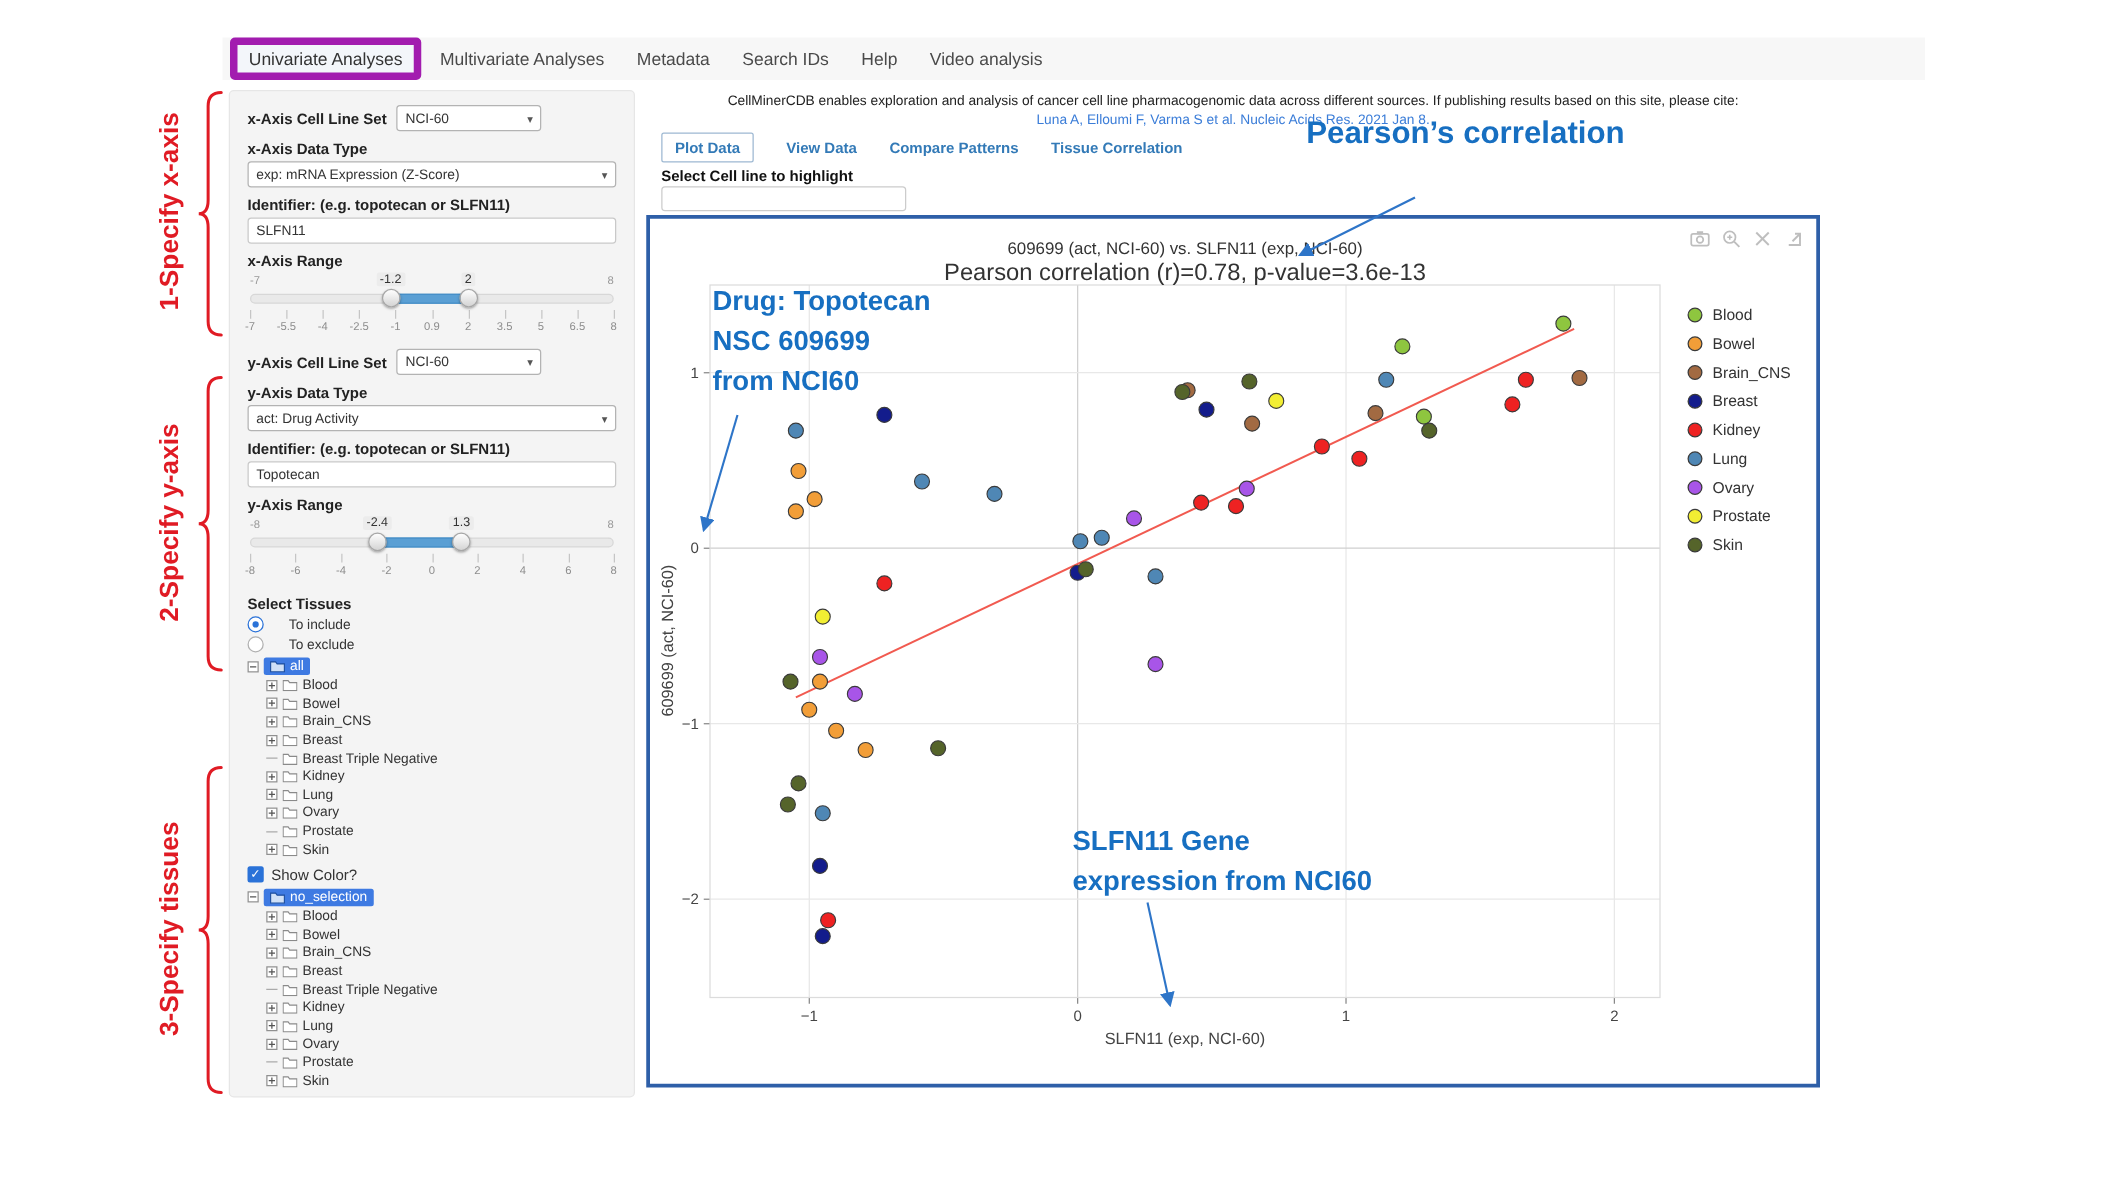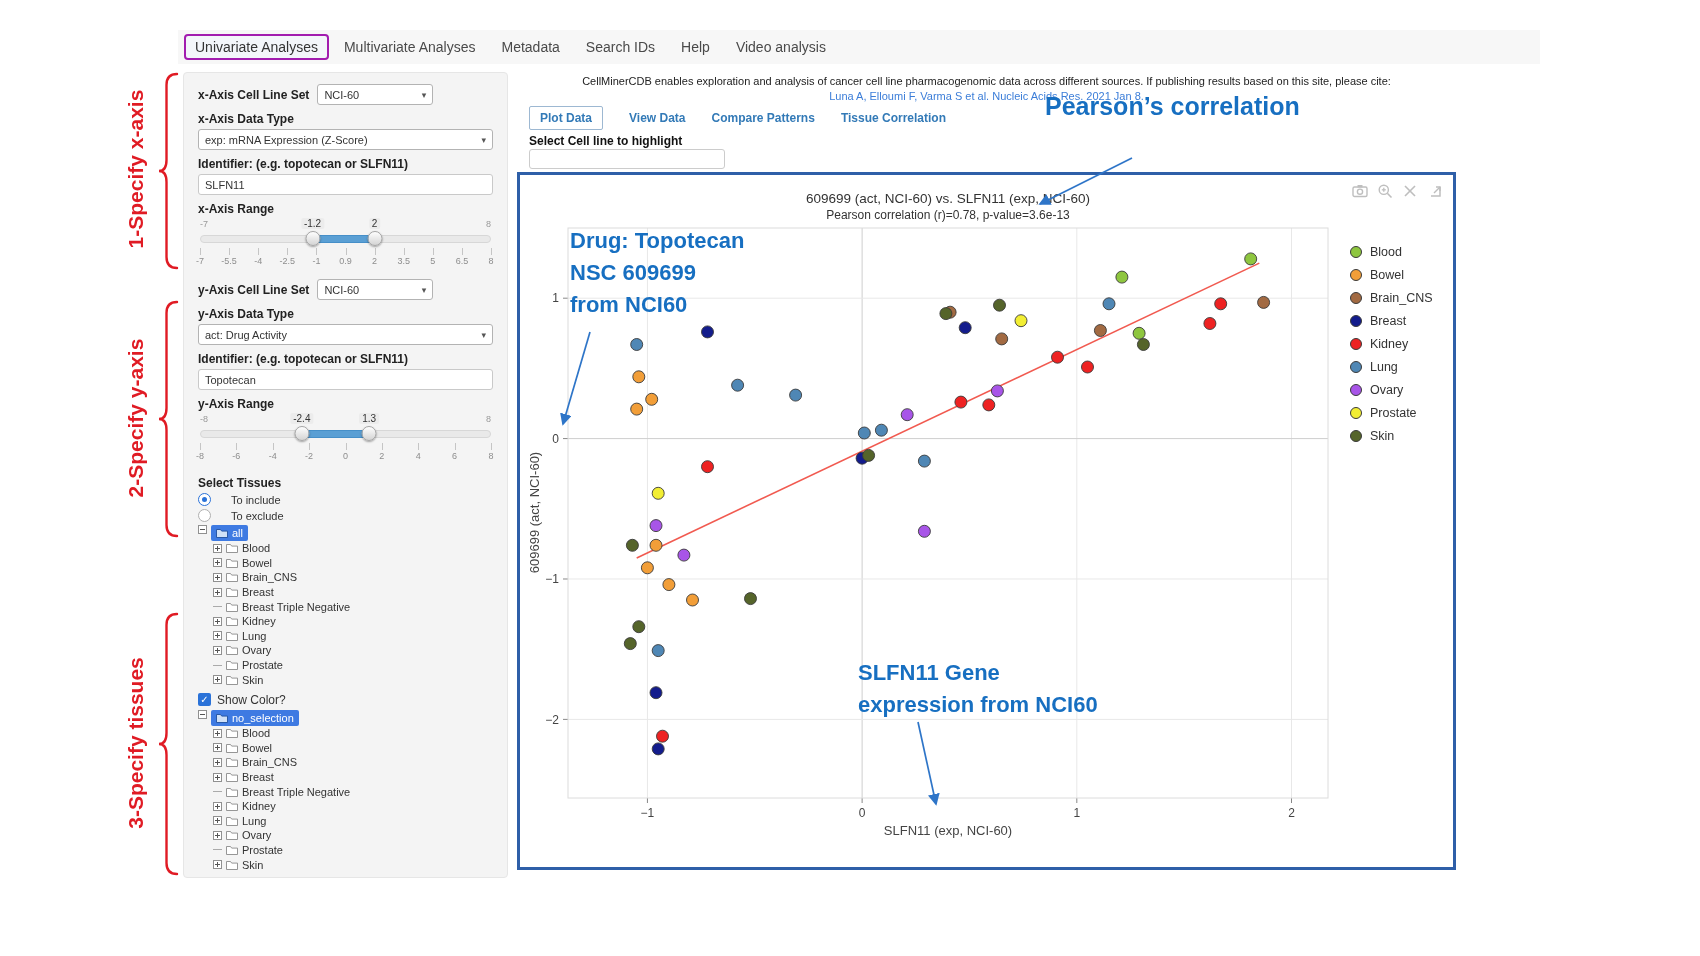--- a/index.html
+++ b/index.html
@@ -2,21 +2,21 @@
 <html><head>
 <meta charset="utf-8">
 <style>
   *{margin:0;padding:0;box-sizing:border-box}
   html,body{width:1700px;height:956px}
   body{position:relative;background:#fff;font-family:"Liberation Sans",sans-serif;overflow:hidden;color:#333}
 
   
   .topnav{position:absolute;left:178px;top:30px;width:1362px;height:34px;background:#f7f7f7;display:flex;align-items:center;gap:4px;padding-left:6px;font-size:14px;color:#4a4a4a}
   .nav-tab{padding:5px 11px;cursor:pointer;white-space:nowrap}
-  .nav-tab.active{border:2px solid #a21caf;border-radius:4px;padding:3px 9px;color:#333;background:#f3f6fa}
+  .nav-tab.active{border:6px solid #a21caf;border-radius:4px;padding:3px 9px;color:#333;background:#f3f6fa}
 
   
   .rot-label{position:absolute;width:220px;text-align:center;transform:rotate(-90deg);color:#e01b24;font-weight:bold;font-size:21px;z-index:40;white-space:nowrap}
 
   
   .overlay{position:absolute;left:0;top:0;z-index:60;pointer-events:none}
 
   
   .sidebar{position:absolute;left:183px;top:72px;width:325px;height:806px;background:#f4f4f4;border:1px solid #e6e6e6;border-radius:4px;padding:10px 14px;font-size:12px;overflow:hidden}
   .sb-label{font-weight:bold;font-size:12px;margin:7px 0 3px;color:#222}
@@ -42,21 +42,21 @@
   
   .radio-row{display:flex;align-items:center;gap:20px;font-size:11px;margin:3px 0;cursor:pointer}
   .radio{width:13px;height:13px;border-radius:50%;border:1px solid #b0b0b0;background:#fff;position:relative;flex:0 0 auto}
   .radio.checked{border-color:#2a72d8}
   .radio.checked::after{content:"";position:absolute;left:3px;top:3px;width:5px;height:5px;border-radius:50%;background:#2a72d8}
   .cb-row{display:flex;align-items:center;gap:6px;margin:6px 0 3px;font-size:12px}
   .checkbox{width:13px;height:13px;background:#2a72d8;border-radius:2px;color:#fff;font-size:10px;line-height:13px;text-align:center;cursor:pointer;flex:0 0 auto}
 
   
   .tree{margin-top:3px;font-size:11px}
-  .tree-root{display:flex;gap:4px;height:16px}
+  .tree-root{display:flex;align-items:center;gap:4px;height:16px}
   .root-chip{display:flex;align-items:center;gap:4px;background:#3e7ae2;color:#fff;padding:1px 5px;border-radius:2px;cursor:pointer;font-size:11px}
   .tree-items{margin-left:15px}
   .tree-item{display:flex;align-items:center;gap:4px;height:14.6px;cursor:pointer;color:#333}
   .expander{width:9px;height:9px;border:1px solid #909090;background:#fff;position:relative;flex:0 0 auto}
   .expander::before{content:"";position:absolute;left:1px;right:1px;top:3px;height:1px;background:#555}
   .expander.plus::after{content:"";position:absolute;top:1px;bottom:1px;left:3px;width:1px;background:#555}
   .leaf-dash{width:9px;height:1px;background:#aaa;flex:0 0 auto}
   .f-icon{flex:0 0 auto}
 
   
@@ -73,21 +73,21 @@
   .callout.pearson{position:absolute;top:18px;left:528px;font-size:25px;line-height:1.35}
   .panel{position:absolute;top:100px;left:0;width:939px;height:698px;border:3px solid #2e5fa8;background:#fff}
   .callout.drug{position:absolute;top:50px;left:50px;font-size:22px;line-height:1.45}
   .callout.gene{position:absolute;top:482px;left:338px;font-size:22px;line-height:1.45}
 
   .modebar{position:absolute;top:8px;right:10px;display:flex;gap:9px;z-index:5}
   .mb-icon{width:16px;height:16px;cursor:pointer;opacity:.55}
 
   .chart{position:absolute;left:0;top:0}
   .chart-title{position:absolute;top:16px;left:48px;width:760px;text-align:center;font-size:13.5px;color:#333;z-index:2}
-  .chart-subtitle{position:absolute;top:33px;left:48px;width:760px;text-align:center;font-size:12px;color:#333;z-index:2}
+  .chart-subtitle{position:absolute;top:33px;left:48px;width:760px;text-align:center;font-size:19px;color:#333;z-index:2}
   .legend{position:absolute;left:830px;top:70px;display:flex;flex-direction:column;gap:9px;font-size:12.5px;color:#333}
   .legend-item{display:flex;align-items:center;gap:8px;cursor:pointer}
   .lg-dot{width:12px;height:12px;border-radius:50%;border:1px solid #3a3a3a;flex:0 0 auto}
   .xlabel{position:absolute;top:648px;left:48px;width:760px;text-align:center;font-size:13px;color:#444}
   .ylabel{position:absolute;left:-136px;top:330px;width:300px;text-align:center;transform:rotate(-90deg);font-size:13px;color:#444}
   text.tick{font-size:12px;fill:#444;font-family:"Liberation Sans",sans-serif}
 </style>
 </head>
 <body>
 

